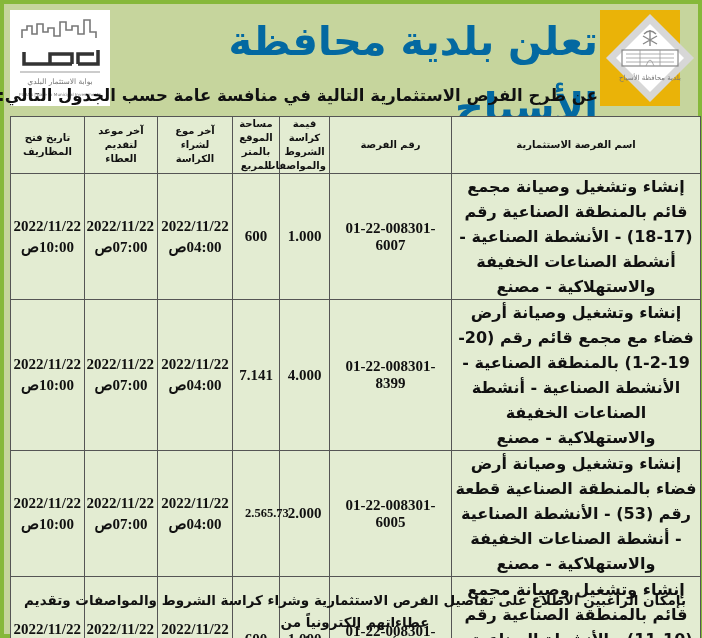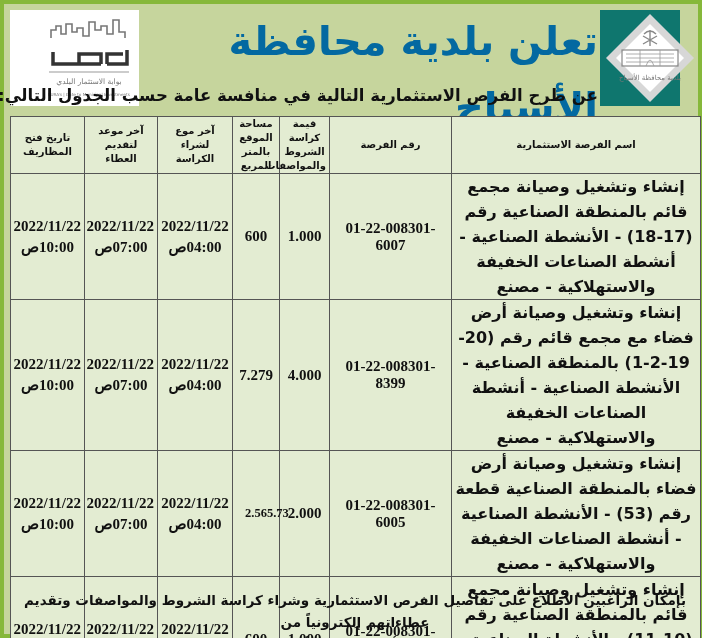--- a/index.html
+++ b/index.html
@@ -1,19 +1,19 @@
 <!DOCTYPE html>
 <html><head>
 <meta charset="utf-8">
 <style>
   html, body { margin:0; padding:0; }
   body { width:702px; height:638px; overflow:hidden; background:#c3d29a; font-family:"DejaVu Sans", sans-serif; }
   .frame { position:absolute; left:0; top:0; width:702px; height:638px; box-sizing:border-box; border:4px solid #86b83a; background:#c6d59d; }
-  .logo-left { position:absolute; left:6px; top:6px; width:100px; height:96px; background:#ffffff;padding-left:29px; }
-  .logo-right { position:absolute; left:596px; top:6px; width:80px; height:96px; background:#0f766e; }
+  .logo-left { position:absolute; left:6px; top:6px; width:100px; height:96px; background:#ffffff; }
+  .logo-right { position:absolute; left:596px; top:6px; width:80px; height:96px; background:#eab308; }
   .title { position:absolute; left:110px; top:4px; width:484px; height:66px; text-align:right; direction:rtl;
            font-family:"DejaVu Sans", sans-serif; font-weight:bold; font-size:40px; line-height:66px; color:#0369a1; letter-spacing:0px; }
   .subtitle { position:absolute; left:110px; top:78px; width:484px; height:28px; direction:rtl; text-align:center;
            font-weight:bold; font-size:16.5px; line-height:28px; color:#111; white-space:nowrap; }
   table.grid { position:absolute; left:6px; top:112px; width:690px; border-collapse:collapse; direction:rtl; table-layout:fixed; }
   table.grid td, table.grid th { border:1px solid #555; background:#e3ecd2; color:#111; text-align:center; vertical-align:middle; padding:0 3px; }
   table.grid th { height:49px; font-size:10px; font-weight:bold; line-height:14px; }
   table.grid td { height:103px; }
   .name { font-size:16px; font-weight:bold; line-height:25px; direction:rtl; }
   .num { font-family:"Liberation Serif", serif; font-weight:bold; font-size:15px; direction:ltr; }
@@ -88,21 +88,21 @@
           </td>
         <td class="date">
             <div>2022/11/22</div>
             <div>10:00ص</div>
           </td>
       </tr>
       <tr>
         <td class="name">إنشاء وتشغيل وصيانة أرض فضاء مع مجمع قائم رقم (20-19-2-1) بالمنطقة الصناعية - الأنشطة الصناعية - أنشطة الصناعات الخفيفة والاستهلاكية - مصنع</td>
         <td class="num">01-22-008301-8399</td>
         <td class="num">4.000</td>
-        <td class="num">7.279</td>
+        <td class="num">7.141</td>
         <td class="date">
             <div>2022/11/22</div>
             <div>04:00ص</div>
           </td>
         <td class="date">
             <div>2022/11/22</div>
             <div>07:00ص</div>
           </td>
         <td class="date">
             <div>2022/11/22</div>

